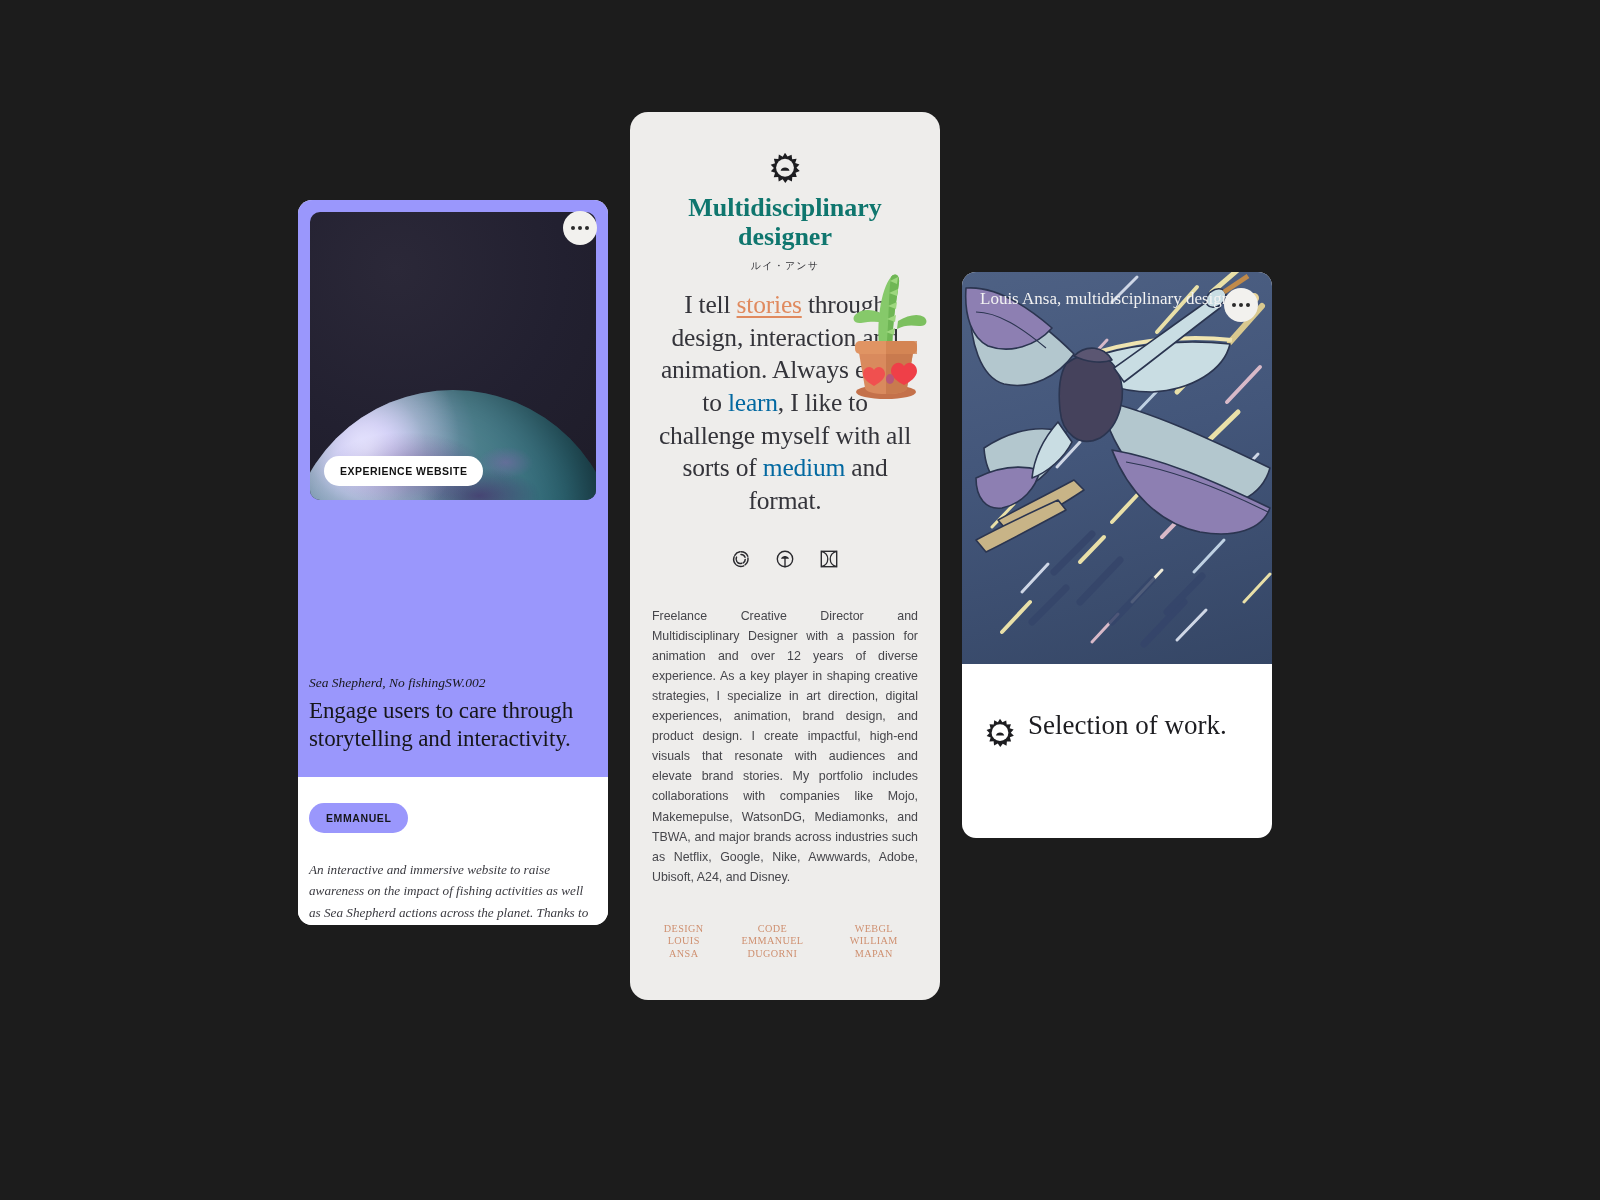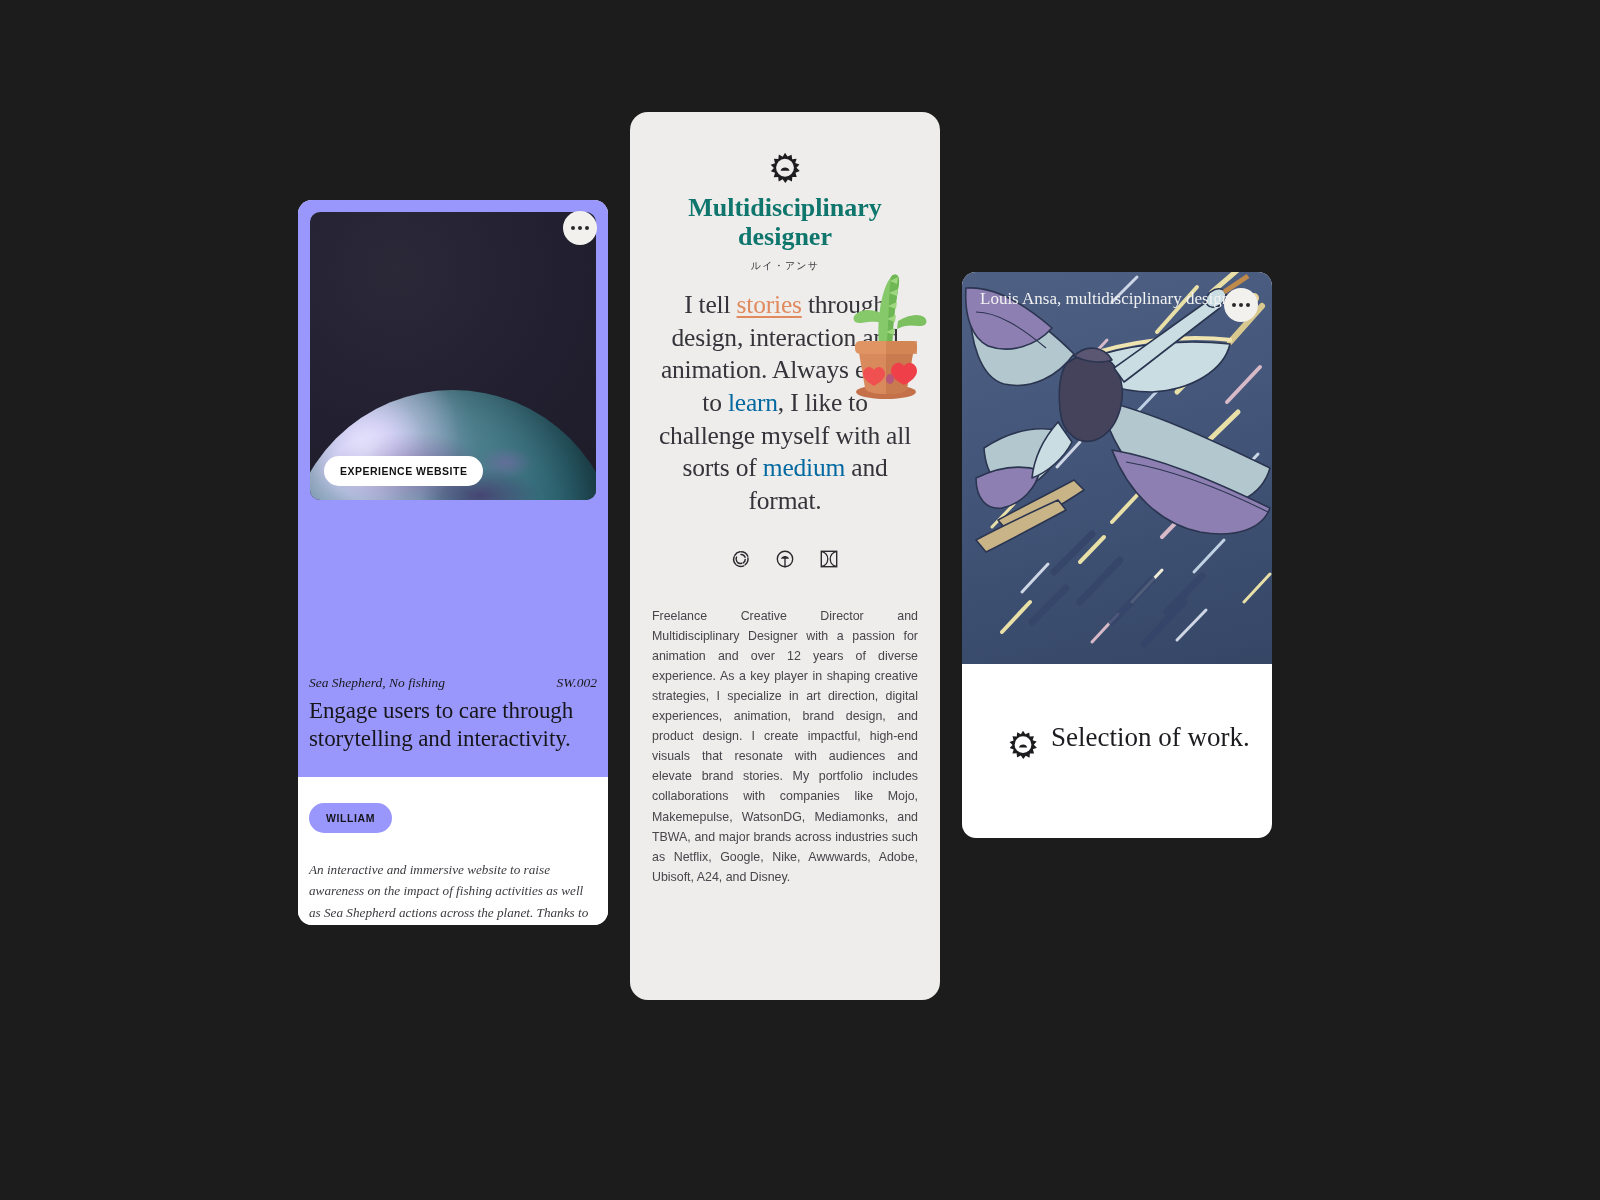--- a/index.html
+++ b/index.html
@@ -75,21 +75,21 @@
     display: flex; align-items: center; justify-content: center;
     gap: 3px; z-index: 6; cursor: pointer;
   }
   .menu-dots i { width: 4px; height: 4px; border-radius: 50%; background: #2a2a2a; display:block; }
 
   .proj-meta {
     background: #9a97fc;
     padding: 10px 11px 0 11px;
   }
   .proj-meta-row {
-    display: flex; justify-content: space-between; align-items: baseline;
+    display: flex; align-items: baseline;
     font-family: "Liberation Serif", serif;
     font-style: italic; font-size: 13.5px; color: #17171b;
   }
   .proj-headline {
     font-family: "Liberation Serif", serif;
     font-size: 23px; line-height: 1.22; color: #16161a;
     margin-top: 6px; letter-spacing: -.1px;
   }
   .proj-hero-pad { background:#9a97fc; height: 24px; }
   .proj-body { background: #fff; padding: 26px 11px 20px 11px; }
@@ -172,21 +172,21 @@
   }
   .sel-art {
     position: relative; height: 392px; overflow:hidden;
     background: linear-gradient(165deg,#4e6184 0%, #43567a 45%, #354665 100%);
   }
   .sel-overlay-title {
     position:absolute; left: 18px; top: 16px; z-index: 5;
     font-family: "Liberation Serif", serif;
     font-size: 17px; line-height: 1.24; color: #f2f2f2;
   }
-  .sel-body { padding: 58px 22px 0 22px; display:flex; align-items:flex-start; gap:12px;margin-left:23px; }
+  .sel-body { padding: 46px 22px 0 22px; display:flex; align-items:flex-start; gap:12px; }
   .sel-heading {
     font-family: "Liberation Serif", serif;
     font-size: 27px; line-height: 1.18; color: #1c1c20;
   }
   .streaks { position:absolute; inset:0; }
 </style>
 </head>
 <body>
 
 <div class="stage">
@@ -210,21 +210,21 @@
     <div class="proj-meta">
       <div class="proj-meta-row">
         <span>Sea Shepherd, No fishing</span>
         <span>SW.002</span>
       </div>
       <div class="proj-headline">Engage users to care through storytelling and interactivity.</div>
     </div>
     <div class="proj-hero-pad"></div>
 
     <div class="proj-body">
-      <span class="tag-pill">WILLIAM</span>
+      <span class="tag-pill">EMMANUEL</span>
       <p class="proj-desc">An interactive and immersive website to raise awareness on the impact of fishing activities as well as Sea Shepherd actions across the planet. Thanks to 3D and webGL, the unique donation system converts each donation into its equivalent in fishing nets, which will be removed by Sea Shepherd from the ocean.</p>
     </div>
   </div>
 
   <div id="card-about">
 
     <svg class="logo-mark" width="34" height="34" viewBox="0 0 48 48">
       <g fill="#1d1d20">
         <path d="M24 4 L27.6 9.3 L33.3 6.6 L34.1 12.9 L40.4 12.4 L38.4 18.5 L44.4 20.4 L40.2 25.2 L44.8 29.6 L38.8 32 L40.6 38.1 L34.3 38.2 L33.8 44.5 L28.2 41.5 L24.4 46.6 L20.7 41.4 L15.1 44.3 L14.4 38 L8.1 38.3 L10 32.2 L4 30.1 L8.3 25.4 L3.8 20.9 L9.9 18.7 L8.3 12.5 L14.6 12.7 L15.3 6.4 L20.8 9.5 Z"></path>
       </g>
@@ -278,20 +278,34 @@
       </svg>
       <svg class="ic" width="22" height="22" viewBox="0 0 24 24">
         <rect x="3.6" y="3.6" width="16.8" height="16.8" fill="none" stroke="#2a2a2e" stroke-width="1.5"></rect>
         <path d="M3.6 3.6 C13 6 13 18 3.6 20.4" fill="none" stroke="#2a2a2e" stroke-width="1.4"></path>
         <path d="M20.4 3.6 C11 6 11 18 20.4 20.4" fill="none" stroke="#2a2a2e" stroke-width="1.4"></path>
       </svg>
     </div>
 
     <p class="about-body">Freelance Creative Director and Multidisciplinary Designer with a passion for animation and over 12 years of diverse experience. As a key player in shaping creative strategies, I specialize in art direction, digital experiences, animation, brand design, and product design. I create impactful, high-end visuals that resonate with audiences and elevate brand stories. My portfolio includes collaborations with companies like Mojo, Makemepulse, WatsonDG, Mediamonks, and TBWA, and major brands across industries such as Netflix, Google, Nike, Awwwards, Adobe, Ubisoft, A24, and Disney.</p>
 
+    <div class="credits">
+      <div class="credit">
+        <span class="role">DESIGN</span>
+        <span class="who">LOUIS ANSA</span>
+      </div>
+      <div class="credit">
+        <span class="role">CODE</span>
+        <span class="who">EMMANUEL DUGORNI</span>
+      </div>
+      <div class="credit">
+        <span class="role">WEBGL</span>
+        <span class="who">WILLIAM MAPAN</span>
+      </div>
+    </div>
   </div>
 
   <div id="card-selection">
 
     <div class="sel-art">
 
       <svg class="streaks" viewBox="0 0 310 392" preserveAspectRatio="none">
         <g stroke-linecap="round">
           <path d="M250 20 L285 -10" stroke="#e9e0a8" stroke-width="5"></path>
           <path d="M195 60 L235 15" stroke="#e9e0a8" stroke-width="4"></path>

